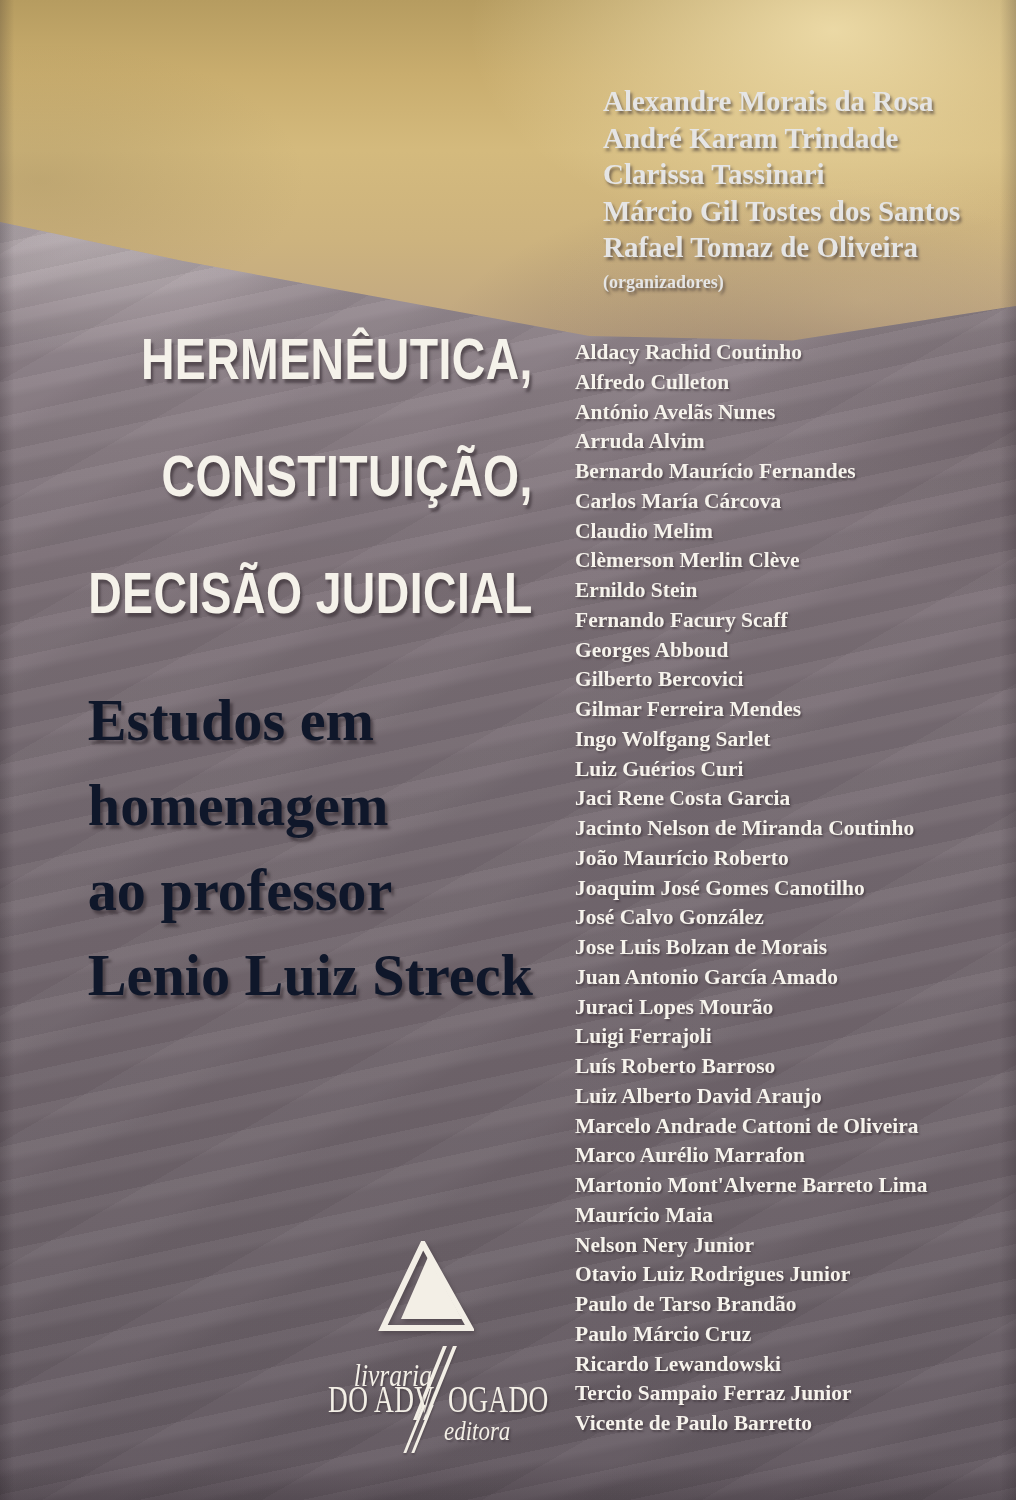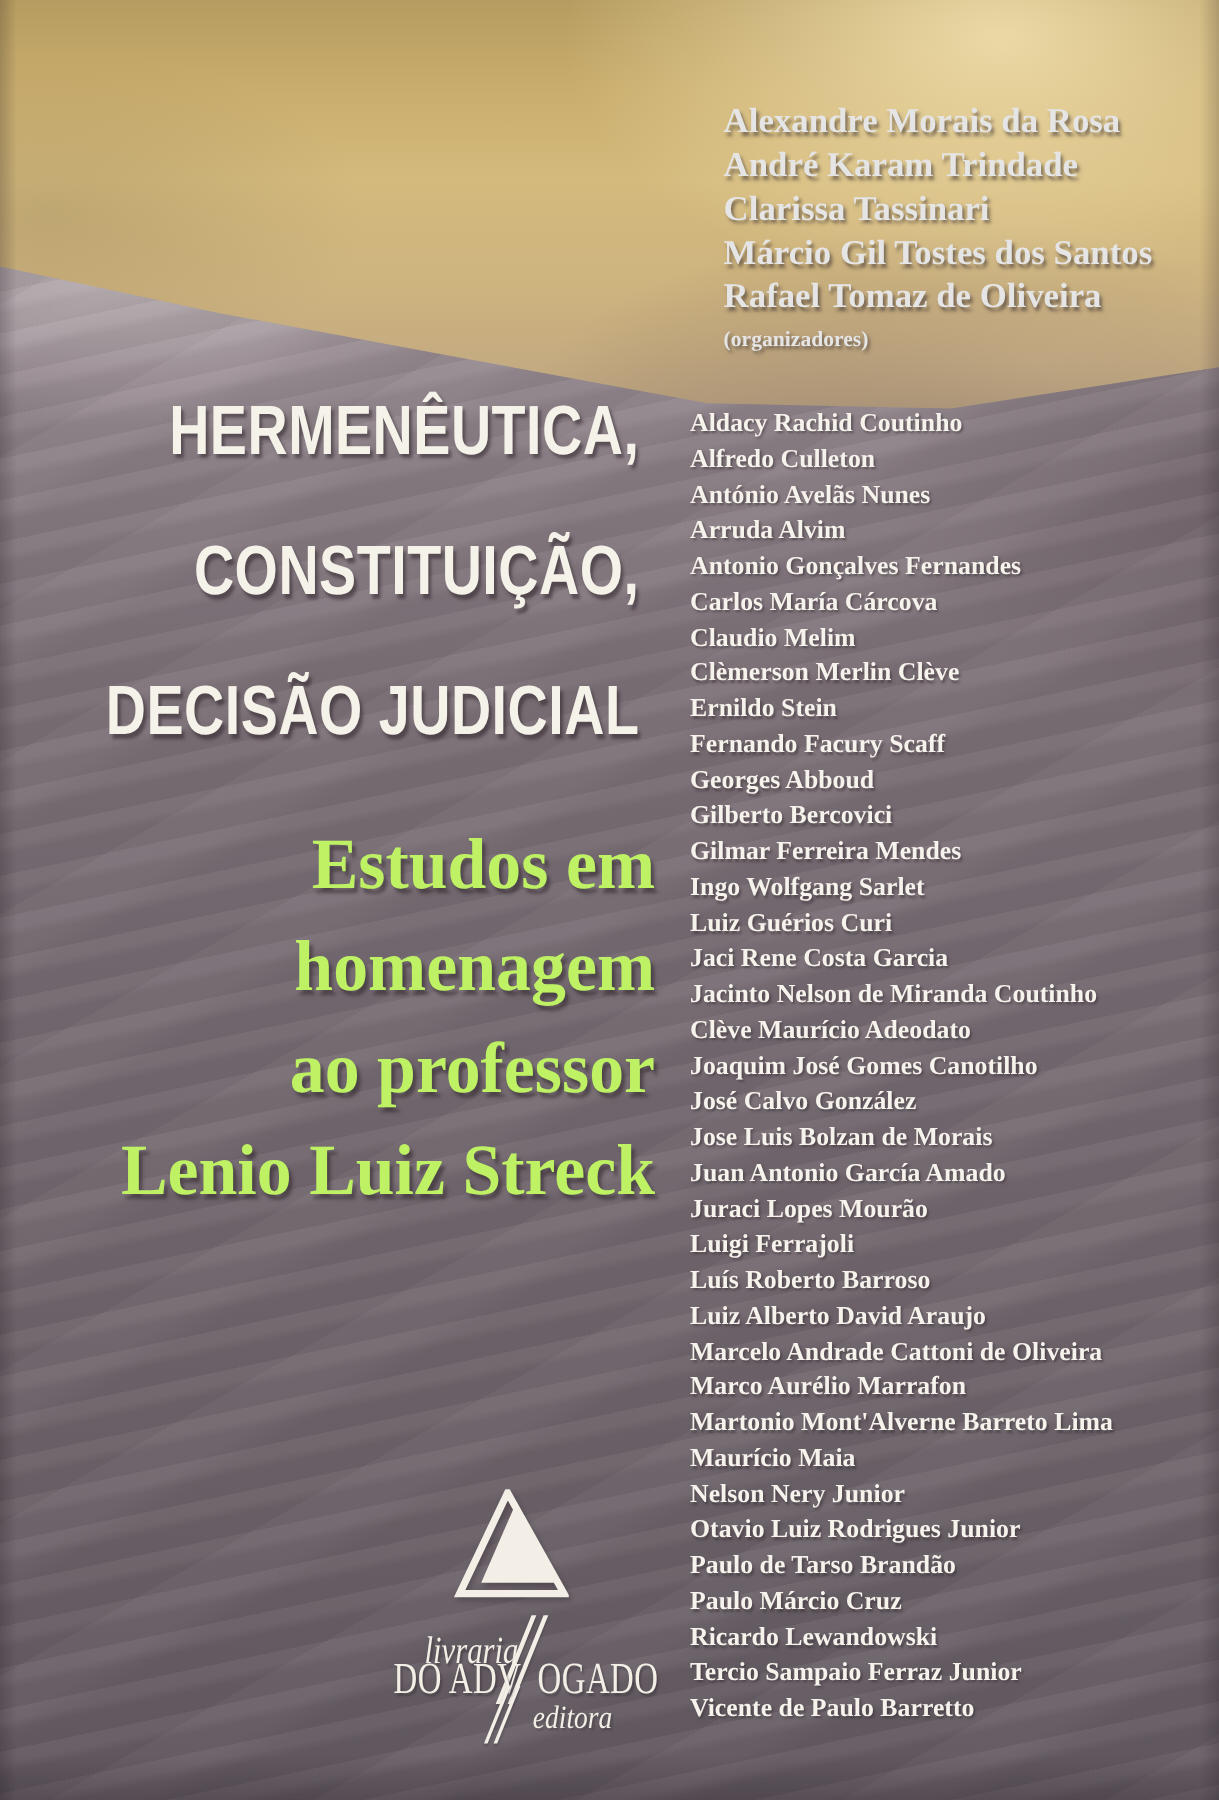--- a/index.html
+++ b/index.html
@@ -64,22 +64,22 @@
     position:absolute;top:330px;right:483px;text-align:right;
     color:#f5f2ea;font-family:"Liberation Sans", sans-serif;
     font-weight:700;font-size:58px;line-height:58px;letter-spacing:.5px;
     text-shadow:3px 4px 3px rgba(45,36,42,.55);
     white-space:nowrap;
   }
   .title .title-line{transform:scaleX(.80);transform-origin:100% 50%;margin-bottom:59px;}
   .title .title-line:last-child{margin-bottom:0;}
 
   .subtitle{
-    position:absolute;top:678px;right:470px;text-align:right;
-    color:#bef264;font-weight:bold;font-size:60px;line-height:85px;
+    position:absolute;top:678px;right:483px;
+    color:#0f172a;font-weight:bold;font-size:60px;line-height:85px;
     text-shadow:3px 4px 3px rgba(45,36,42,.55);
     white-space:nowrap;
   }
   .subtitle .subtitle-line{transform:scaleX(.97);transform-origin:100% 50%;}
 
   .contributors{
     position:absolute;left:575px;top:338px;
     color:#f6f3ec;font-family:Liberation Serif, serif;
     font-weight:bold;font-size:21.5px;line-height:29.75px;
     text-shadow:1.5px 2px 2px rgba(48,38,44,.50);
@@ -147,34 +147,34 @@
       <div class="subtitle-line">homenagem</div>
       <div class="subtitle-line">ao professor</div>
       <div class="subtitle-line">Lenio Luiz Streck</div>
     </div>
 
   <div class="contributors">
       <div class="contributor-name">Aldacy Rachid Coutinho</div>
       <div class="contributor-name">Alfredo Culleton</div>
       <div class="contributor-name">António Avelãs Nunes</div>
       <div class="contributor-name">Arruda Alvim</div>
-      <div class="contributor-name">Antonio Gonçalves Fernandes</div>
+      <div class="contributor-name">Bernardo Maurício Fernandes</div>
       <div class="contributor-name">Carlos María Cárcova</div>
       <div class="contributor-name">Claudio Melim</div>
       <div class="contributor-name">Clèmerson Merlin Clève</div>
       <div class="contributor-name">Ernildo Stein</div>
       <div class="contributor-name">Fernando Facury Scaff</div>
       <div class="contributor-name">Georges Abboud</div>
       <div class="contributor-name">Gilberto Bercovici</div>
       <div class="contributor-name">Gilmar Ferreira Mendes</div>
       <div class="contributor-name">Ingo Wolfgang Sarlet</div>
       <div class="contributor-name">Luiz Guérios Curi</div>
       <div class="contributor-name">Jaci Rene Costa Garcia</div>
       <div class="contributor-name">Jacinto Nelson de Miranda Coutinho</div>
-      <div class="contributor-name">Clève Maurício Adeodato</div>
+      <div class="contributor-name">João Maurício Roberto</div>
       <div class="contributor-name">Joaquim José Gomes Canotilho</div>
       <div class="contributor-name">José Calvo González</div>
       <div class="contributor-name">Jose Luis Bolzan de Morais</div>
       <div class="contributor-name">Juan Antonio García Amado</div>
       <div class="contributor-name">Juraci Lopes Mourão</div>
       <div class="contributor-name">Luigi Ferrajoli</div>
       <div class="contributor-name">Luís Roberto Barroso</div>
       <div class="contributor-name">Luiz Alberto David Araujo</div>
       <div class="contributor-name">Marcelo Andrade Cattoni de Oliveira</div>
       <div class="contributor-name">Marco Aurélio Marrafon</div>

